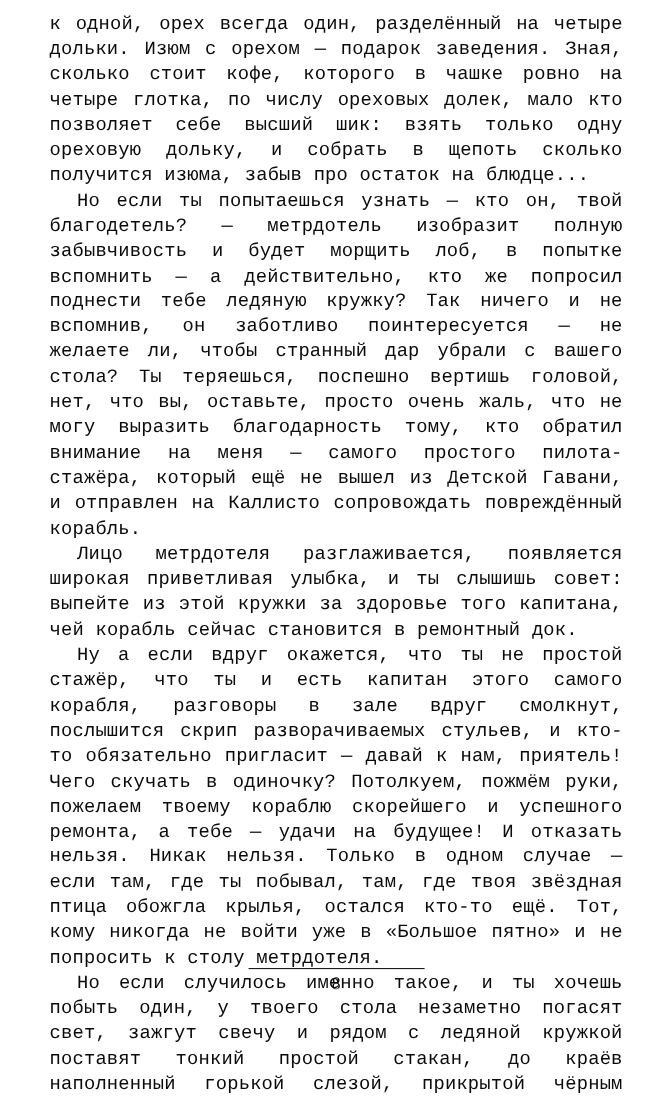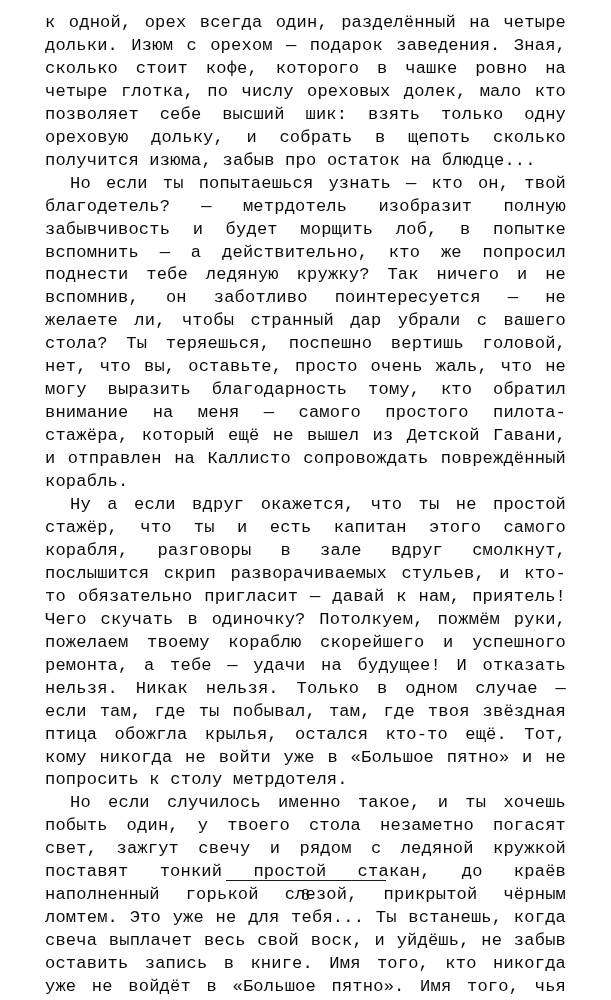--- a/index.html
+++ b/index.html
@@ -83,20 +83,21 @@
   }
 </style>
 </head>
 <body>
 
 <div id="page">
 
   <div id="text-block">
     <p class="para no-indent">к одной, орех всегда один, разделённый на четыре дольки. Изюм с орехом — подарок заведения. Зная, сколько стоит кофе, которого в чашке ровно на четыре глотка, по числу ореховых долек, мало кто позволяет себе высший шик: взять только одну ореховую дольку, и собрать в щепоть сколько получится изюма, забыв про остаток на блюдце...</p>
     <p class="para">Но если ты попытаешься узнать — кто он, твой благодетель? — метрдотель изобразит полную забывчивость и будет морщить лоб, в попытке вспомнить — а действительно, кто же попросил поднести тебе ледяную кружку? Так ничего и не вспомнив, он заботливо поинтересуется — не желаете ли, чтобы странный дар убрали с вашего стола? Ты теряешься, поспешно вертишь головой, нет, что вы, оставьте, просто очень жаль, что не могу выразить благодарность тому, кто обратил внимание на меня — самого простого пилота-стажёра, который ещё не вышел из Детской Гавани, и отправлен на Каллисто сопровождать повреждённый корабль.</p>
+    <p class="para">Лицо метрдотеля разглаживается, появляется широкая приветливая улыбка, и ты слышишь совет: выпейте из этой кружки за здоровье того капитана, чей корабль сейчас становится в ремонтный док.</p>
     <p class="para">Ну а если вдруг окажется, что ты не простой стажёр, что ты и есть капитан этого самого корабля, разговоры в зале вдруг смолкнут, послышится скрип разворачиваемых стульев, и кто-то обязательно пригласит — давай к нам, приятель! Чего скучать в одиночку? Потолкуем, пожмём руки, пожелаем твоему кораблю скорейшего и успешного ремонта, а тебе — удачи на будущее! И отказать нельзя. Никак нельзя. Только в одном случае — если там, где ты побывал, там, где твоя звёздная птица обожгла крылья, остался кто-то ещё. Тот, кому никогда не войти уже в «Большое пятно» и не попросить к столу метрдотеля.</p>
     <p class="para">Но если случилось именно такое, и ты хочешь побыть один, у твоего стола незаметно погасят свет, зажгут свечу и рядом с ледяной кружкой поставят тонкий простой стакан, до краёв наполненный горькой слезой, прикрытой чёрным ломтем. Это уже не для тебя... Ты встанешь, когда свеча выплачет весь свой воск, и уйдёшь, не забыв оставить запись в книге. Имя того, кто никогда уже не войдёт в «Большое пятно». Имя того, чья птица никогда не свер-</p>
   </div>
 
   <div id="footer">
     <hr id="footer-rule">
     <div id="page-number">8</div>
   </div>
 
 </div>

